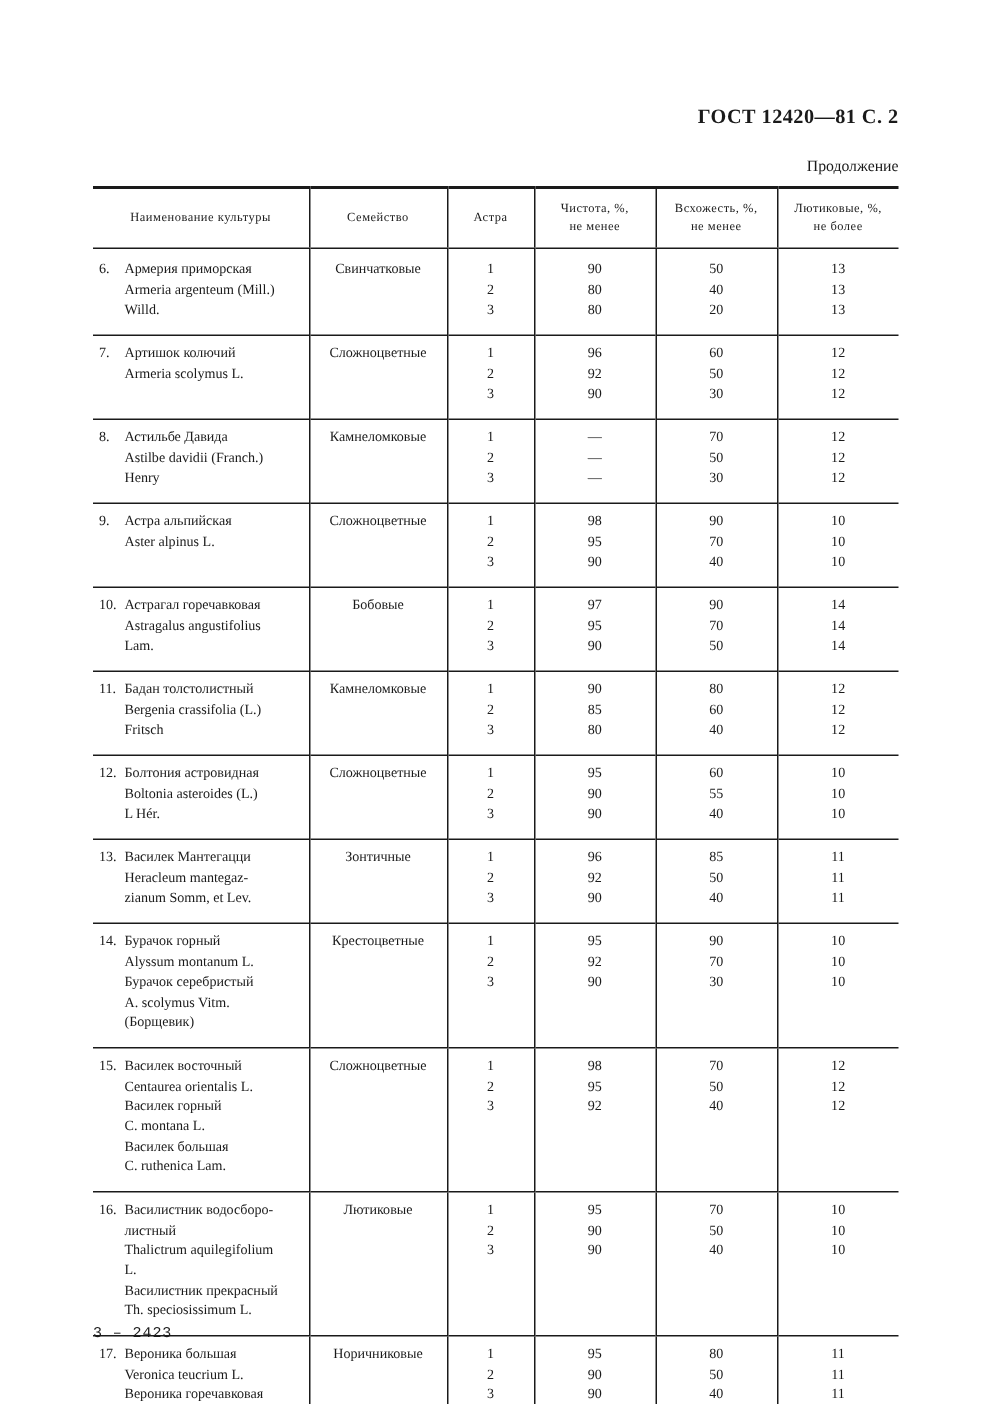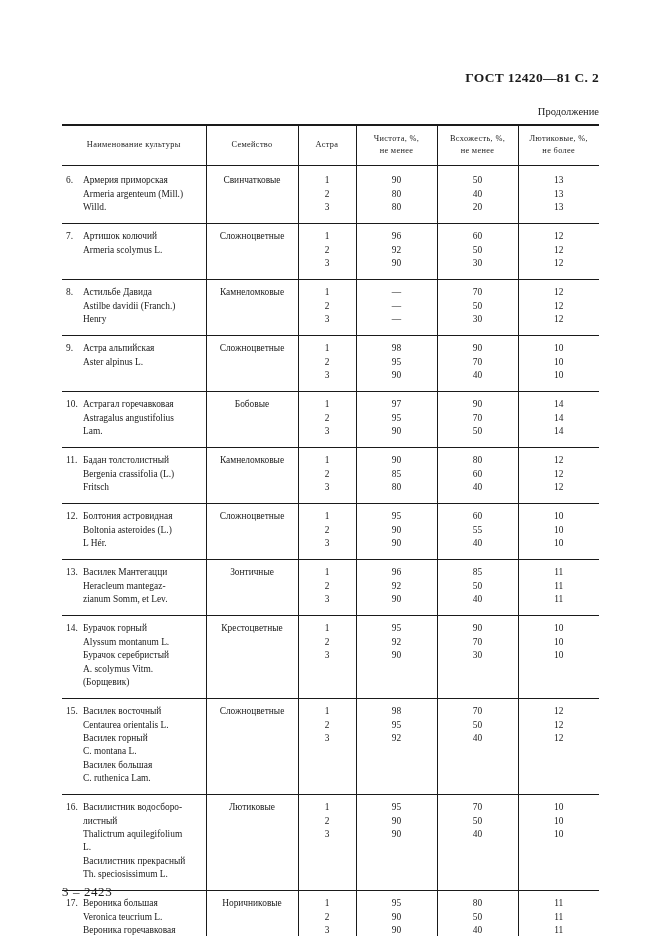--- a/index.html
+++ b/index.html
@@ -106,22 +106,23 @@
   .name-line { display: block; white-space: nowrap; }
 
   td.fam-cell { text-align: center; padding-left: 9px; }
   td.num-cell { text-align: center; }
   td.num-cell .v { display: block; }
 
   .footer-sig {
     position: absolute;
     left: 62px;
     top: 884px;
-    font-size: 13px;
+    font-size: 10px;
     letter-spacing: 0.6px;
+    font-family: Liberation Mono, monospace;
   }
   .folio {
     position: absolute;
     left: 0;
     top: 880px;
     width: 661px;
     text-align: center;
     font-size: 12px;
     letter-spacing: 2.4px;
   }

